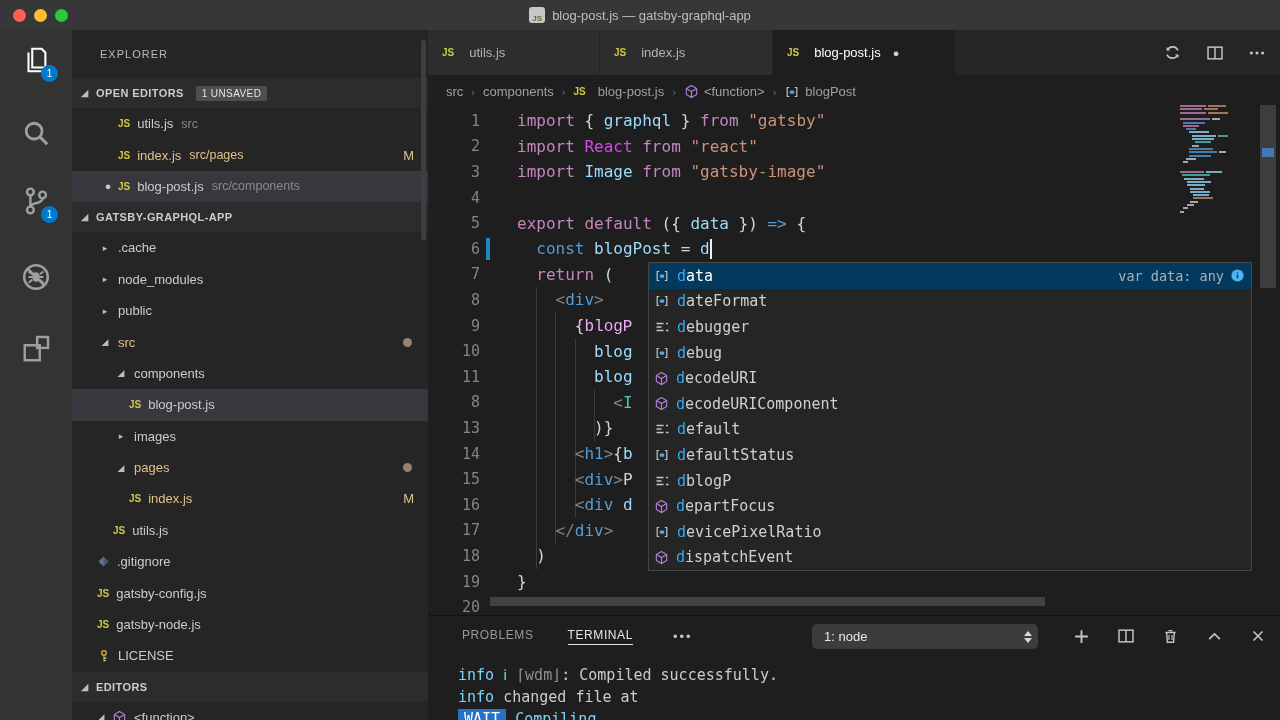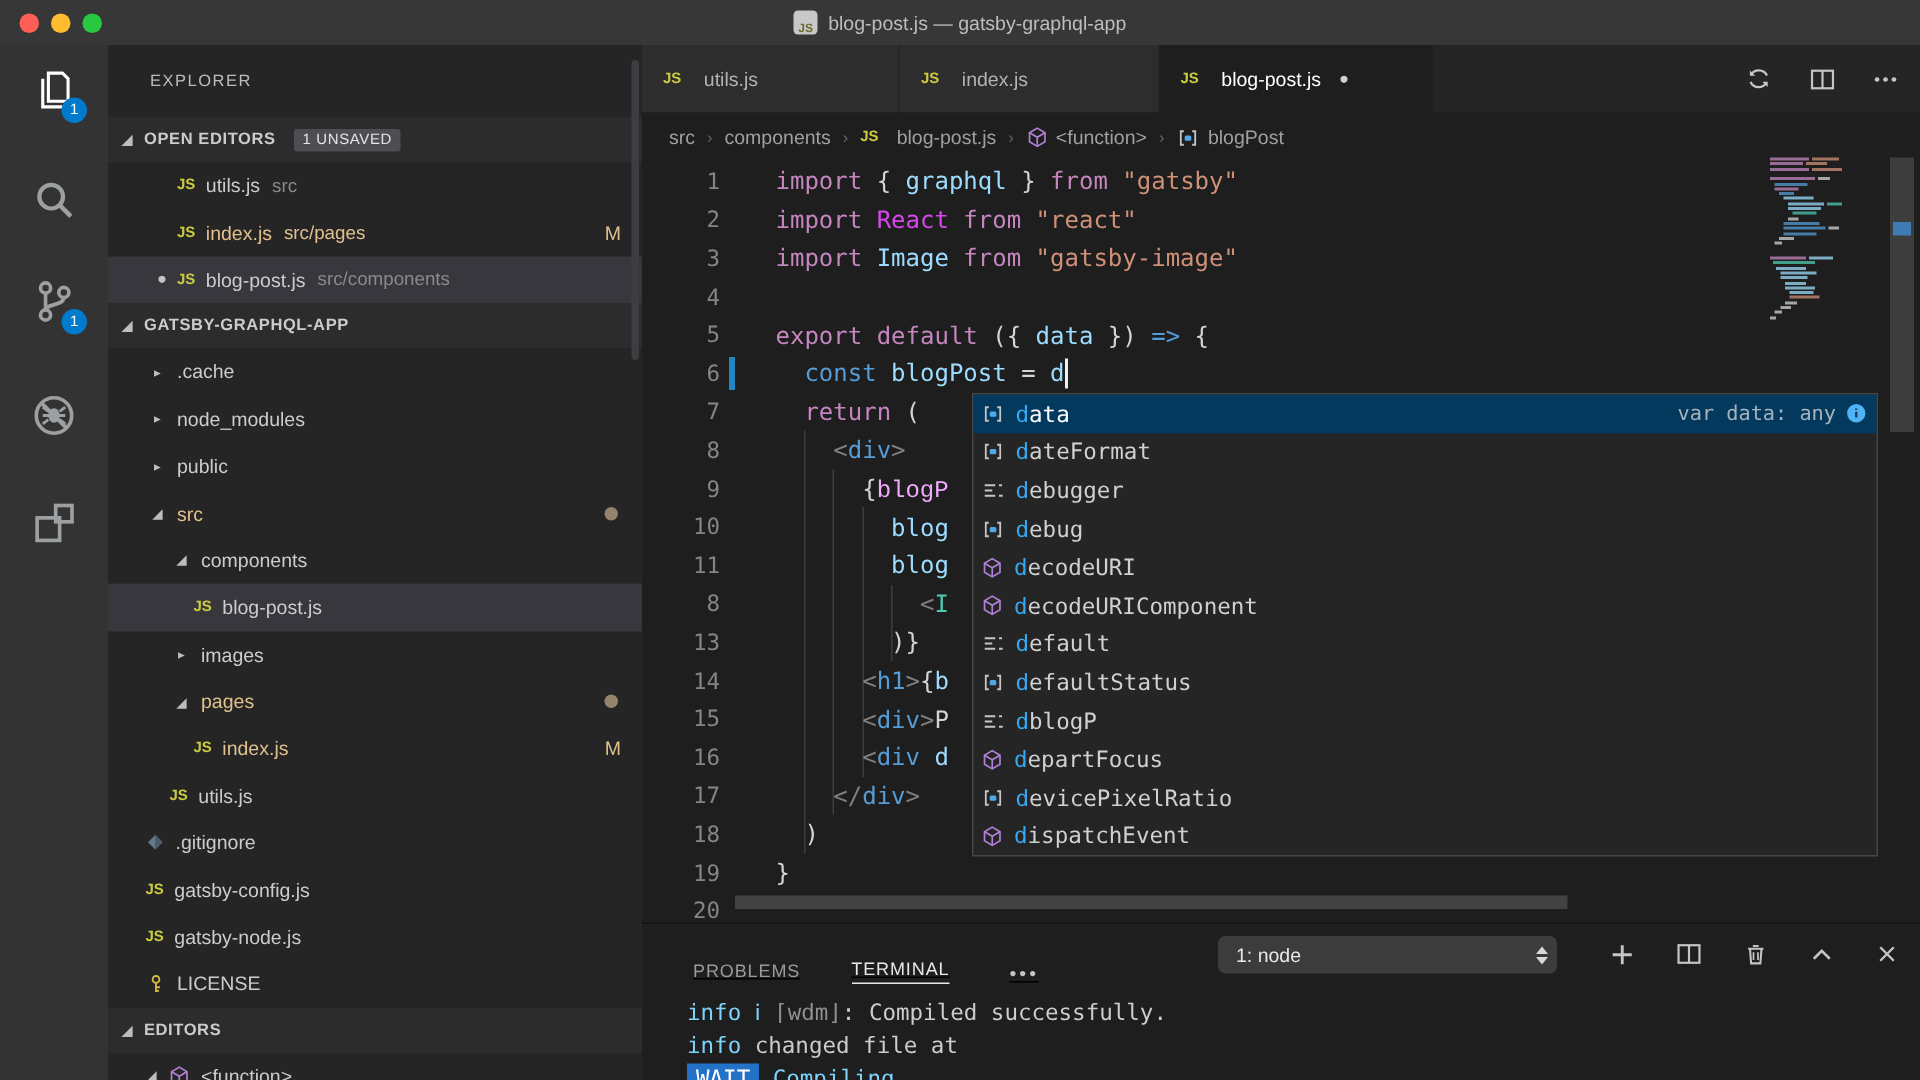--- a/index.html
+++ b/index.html
@@ -67,21 +67,21 @@
   .sg-detail { margin-left:auto; display:flex; align-items:center; gap:6px; color:#a6b3bd; font-size:13.5px; }
 
   
   .minimap { left:752px; top:75px; width:76px; height:160px; }
   .mm-row { position:absolute; height:2px; }
   .vscroll { left:832px; top:75px; width:16px; height:183px; background:rgba(121,121,121,0.35); }
   .vmark { left:834px; top:118px; width:12px; height:9px; background:#3f7cb6; }
 
   
   .panel { left:0; top:585px; width:852px; height:135px; background:#1e1e1e; border-top:1px solid #121212; }
-  .panel-head { position:relative; height:40px; display:flex; align-items:flex-end;text-decoration:underline; }
+  .panel-head { position:relative; height:40px; display:flex; align-items:center; }
   .ptab { font-size:12px; letter-spacing:0.6px; color:#9a9a9a; margin-left:34px; padding-bottom:2px; }
   .ptab.active { color:#e7e7e7; border-bottom:1px solid #e7e7e7; }
   .pmore { color:#c5c5c5; margin-left:40px; letter-spacing:2px; font-size:13px; }
   .pselect { position:absolute; left:384px; top:8px; width:226px; height:25px; background:#3c3c3c; border-radius:5px; display:flex; align-items:center; padding-left:12px; color:#e8e8e8; font-size:13px; }
   .psel-arrows { position:absolute; right:6px; display:flex; flex-direction:column; gap:2px; }
   .psel-arrows i { width:0; height:0; border-left:4px solid transparent; border-right:4px solid transparent; display:block; }
   .psel-arrows .up { border-bottom:5px solid #d9d9d9; }
   .psel-arrows .dn { border-top:5px solid #d9d9d9; }
   .panel-actions { position:absolute; right:14px; top:0; height:40px; display:flex; align-items:center; gap:27px; }
   .term { position:absolute; left:30px; top:48px; font-family:"DejaVu Sans Mono", monospace; font-size:15px; line-height:22px; white-space:pre; }

